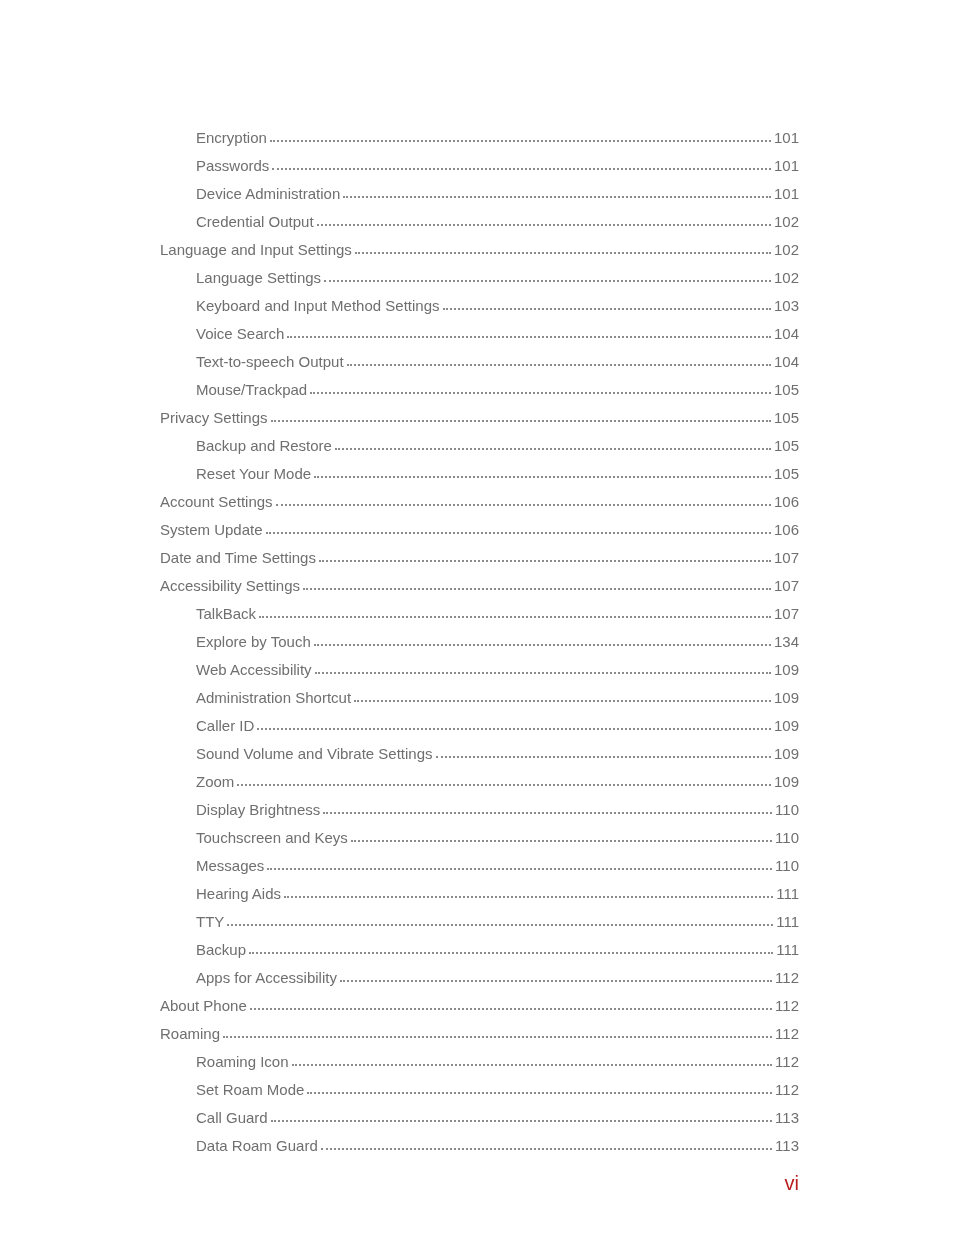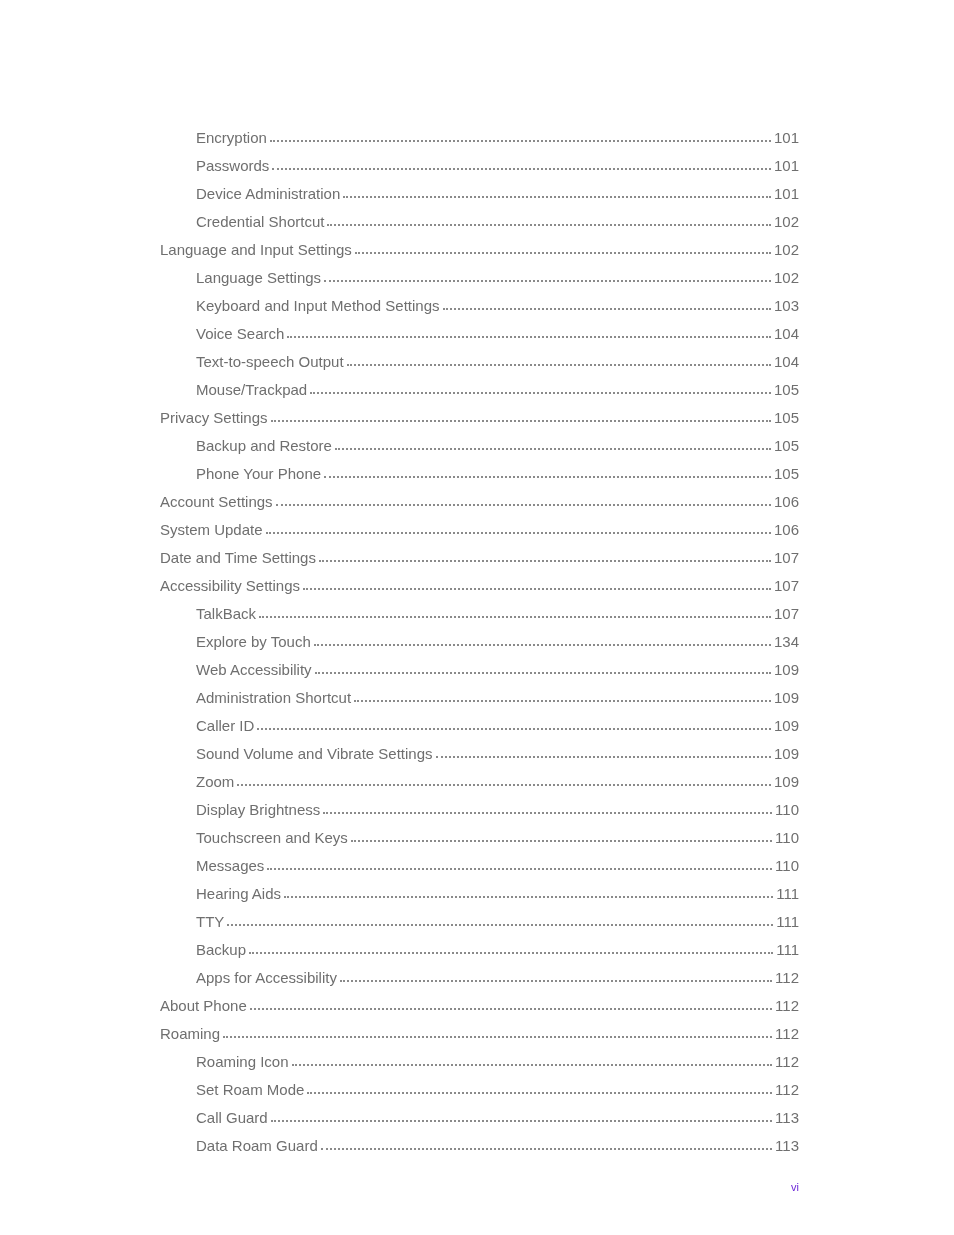--- a/index.html
+++ b/index.html
@@ -29,22 +29,22 @@
       border-bottom: 2px dotted #8a8a8a;
       position: relative;
       top: -3px;
       min-width: 6px;
     }
     .toc-page { flex: 0 0 auto; text-align: left; }
     .page-number {
       position: absolute;
       bottom: 42px;
       right: 155px;
-      font-size: 11px;
-      color: #6d28d9;
+      font-size: 20px;
+      color: #b91c1c;
     }
   </style>
 </head>
 <body>
 
 <div class="page">
   <div class="toc" id="toc">
       <div class="toc-entry level-2">
         <span class="toc-label">Encryption</span>
         <span class="toc-dots"></span>
@@ -54,21 +54,21 @@
         <span class="toc-label">Passwords</span>
         <span class="toc-dots"></span>
         <span class="toc-page">101</span>
       </div>
       <div class="toc-entry level-2">
         <span class="toc-label">Device Administration</span>
         <span class="toc-dots"></span>
         <span class="toc-page">101</span>
       </div>
       <div class="toc-entry level-2">
-        <span class="toc-label">Credential Shortcut</span>
+        <span class="toc-label">Credential Output</span>
         <span class="toc-dots"></span>
         <span class="toc-page">102</span>
       </div>
       <div class="toc-entry level-1">
         <span class="toc-label">Language and Input Settings</span>
         <span class="toc-dots"></span>
         <span class="toc-page">102</span>
       </div>
       <div class="toc-entry level-2">
         <span class="toc-label">Language Settings</span>
@@ -99,21 +99,21 @@
         <span class="toc-label">Privacy Settings</span>
         <span class="toc-dots"></span>
         <span class="toc-page">105</span>
       </div>
       <div class="toc-entry level-2">
         <span class="toc-label">Backup and Restore</span>
         <span class="toc-dots"></span>
         <span class="toc-page">105</span>
       </div>
       <div class="toc-entry level-2">
-        <span class="toc-label">Phone Your Phone</span>
+        <span class="toc-label">Reset Your Mode</span>
         <span class="toc-dots"></span>
         <span class="toc-page">105</span>
       </div>
       <div class="toc-entry level-1">
         <span class="toc-label">Account Settings</span>
         <span class="toc-dots"></span>
         <span class="toc-page">106</span>
       </div>
       <div class="toc-entry level-1">
         <span class="toc-label">System Update</span>

